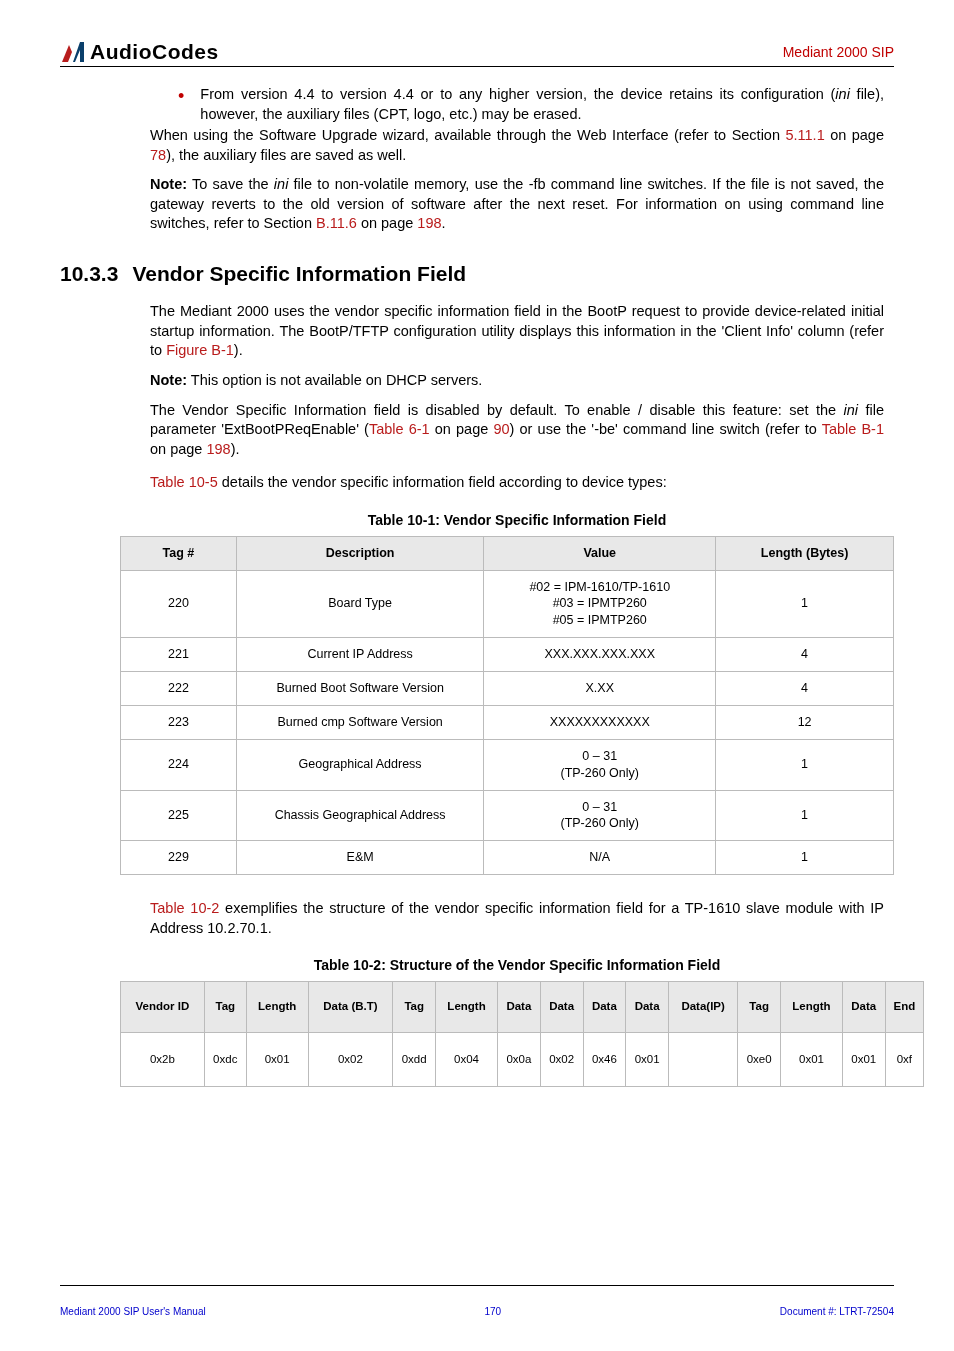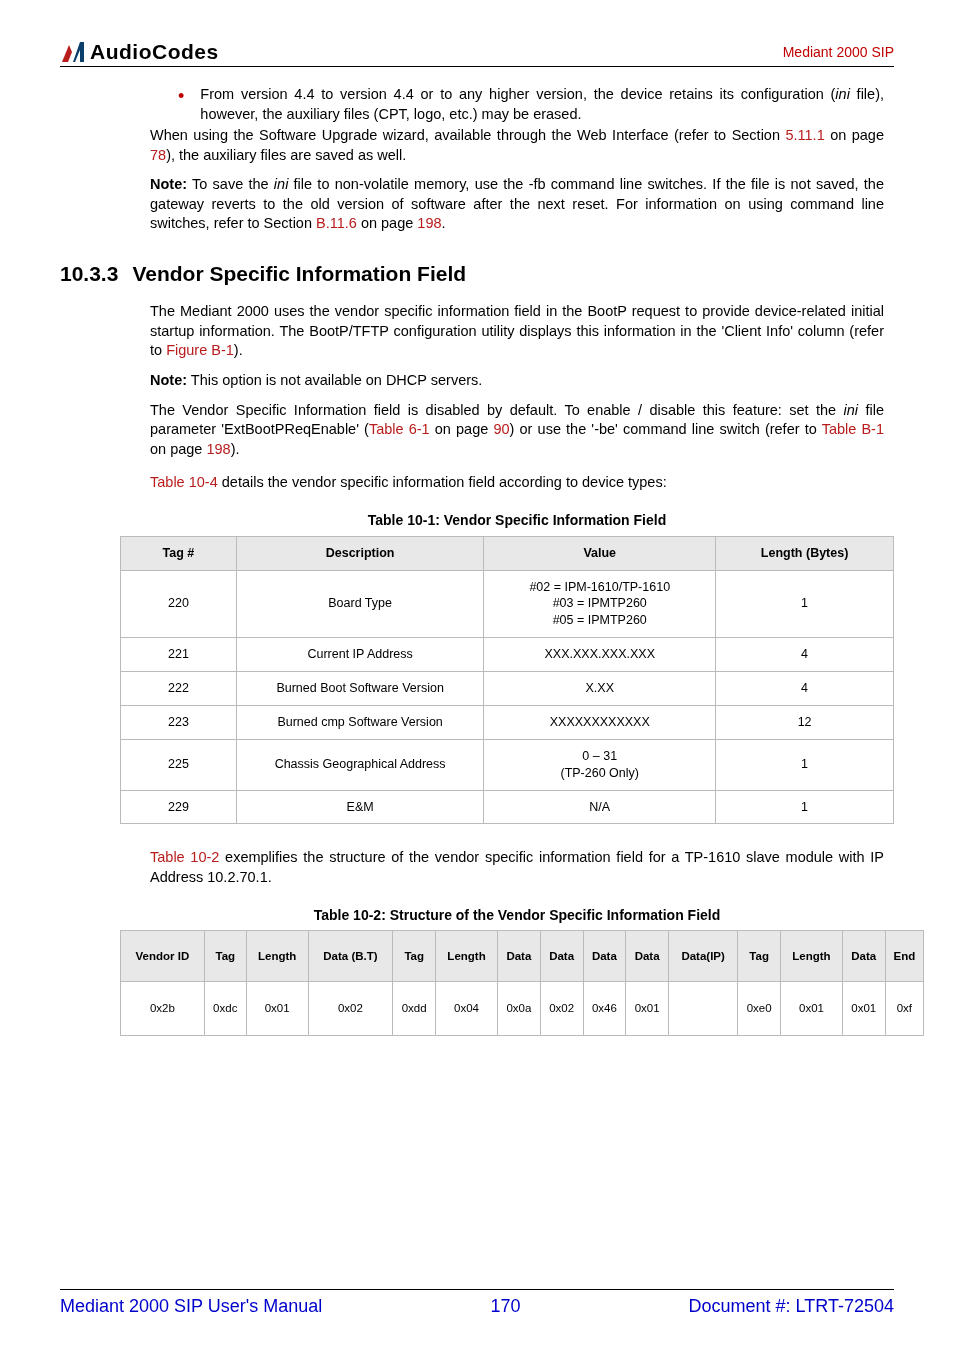--- a/index.html
+++ b/index.html
@@ -23,21 +23,21 @@
   table { border-collapse: collapse; width: 100%; font-size: 12.5px; }
   th, td { border: 1px solid #bbb; padding: 8px 6px; text-align: center; vertical-align: middle; }
   thead th { background: #e8e8e8; font-weight: 700; }
   .t1 td:first-child, .t1 th:first-child { width: 15%; }
   .t1 td:nth-child(2), .t1 th:nth-child(2) { width: 32%; }
   .t1 td:nth-child(3), .t1 th:nth-child(3) { width: 30%; }
   .t1 td:nth-child(4), .t1 th:nth-child(4) { width: 23%; }
   .t2 th, .t2 td { font-size: 11.5px; padding: 6px 2px; }
   .t2 thead th { background: #e8e8e8; height: 51px; }
   .t2 tbody tr { height: 54px; }
-  .footer { position: absolute; bottom: 34px; left: 60px; right: 60px; border-top: 1.5px solid #000; padding-top: 6px; display: flex; justify-content: space-between; font-size: 18px; color: #0000cc; }
+  .footer { position: absolute; bottom: 34px; left: 60px; right: 60px; border-top: 1.5px solid #000; padding-top: 20px; display: flex; justify-content: space-between; font-size: 10px; color: #0000cc; }
   .table-wrap { margin-left: -30px; margin-right: -10px; }
   .table-wrap2 { margin-left: -30px; margin-right: -40px; }
 </style>
 </head>
 <body>
 
 <div class="page">
   <div class="header">
     <div class="logo">
       <svg width="26" height="24" viewBox="0 0 26 24">
@@ -73,21 +73,21 @@
 
     <div class="para">
       <span class="note-label">Note:</span><span> This option is not available on DHCP servers.</span>
     </div>
 
     <div class="para">
       <span>The Vendor Specific Information field is disabled by default. To enable / disable this feature: set the </span><i><span>ini</span></i><span> file parameter 'ExtBootPReqEnable' (</span><a class="link">Table 6-1</a><span> on page </span><a class="link">90</a><span>) or use the '-be' command line switch (refer to </span><a class="link">Table B-1</a><span> on page </span><a class="link">198</a><span>).</span>
     </div>
 
     <div class="para" style="margin-top:14px;">
-      <a class="link">Table 10-4</a><span> </span><span> details the vendor specific information field according to device types:</span>
+      <a class="link">Table 10-5</a><span> </span><span> details the vendor specific information field according to device types:</span>
     </div>
 
     <div class="table-caption">Table 10-1: Vendor Specific Information Field</div>
 
     <div class="table-wrap">
     <table class="t1">
       <thead>
         <tr>
           <th>Tag #</th>
           <th>Description</th>
@@ -116,20 +116,27 @@
               <td style="white-space: pre-line;">X.XX</td>
               <td style="white-space: pre-line;">4</td>
             </tr>
             <tr>
               <td style="white-space: pre-line;">223</td>
               <td style="white-space: pre-line;">Burned cmp Software Version</td>
               <td style="white-space: pre-line;">XXXXXXXXXXXX</td>
               <td style="white-space: pre-line;">12</td>
             </tr>
             <tr>
+              <td style="white-space: pre-line;">224</td>
+              <td style="white-space: pre-line;">Geographical Address</td>
+              <td style="white-space: pre-line;">0 – 31
+(TP-260 Only)</td>
+              <td style="white-space: pre-line;">1</td>
+            </tr>
+            <tr>
               <td style="white-space: pre-line;">225</td>
               <td style="white-space: pre-line;">Chassis Geographical Address</td>
               <td style="white-space: pre-line;">0 – 31
 (TP-260 Only)</td>
               <td style="white-space: pre-line;">1</td>
             </tr>
             <tr>
               <td style="white-space: pre-line;">229</td>
               <td style="white-space: pre-line;">E&amp;M</td>
               <td style="white-space: pre-line;">N/A</td>

